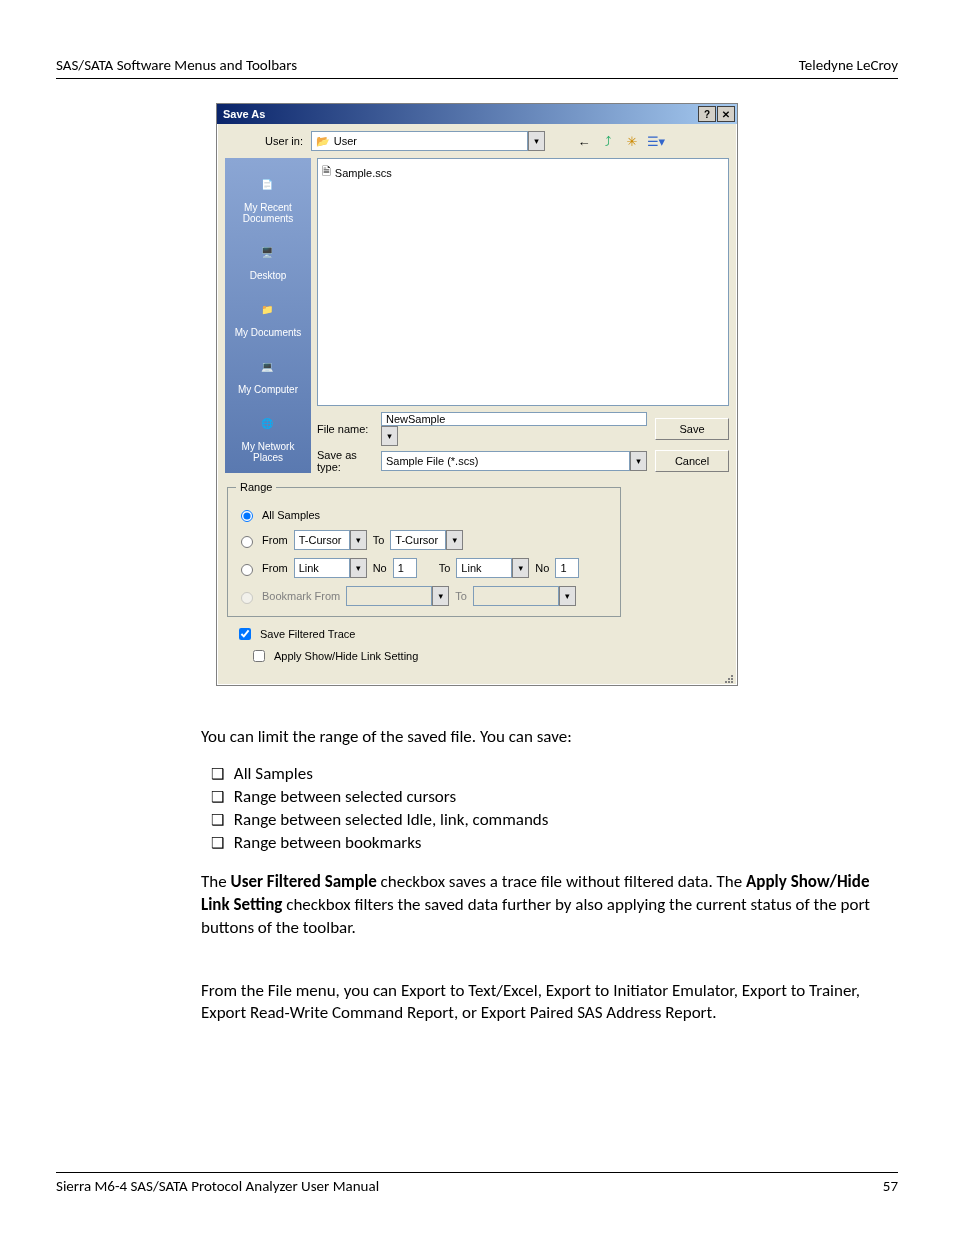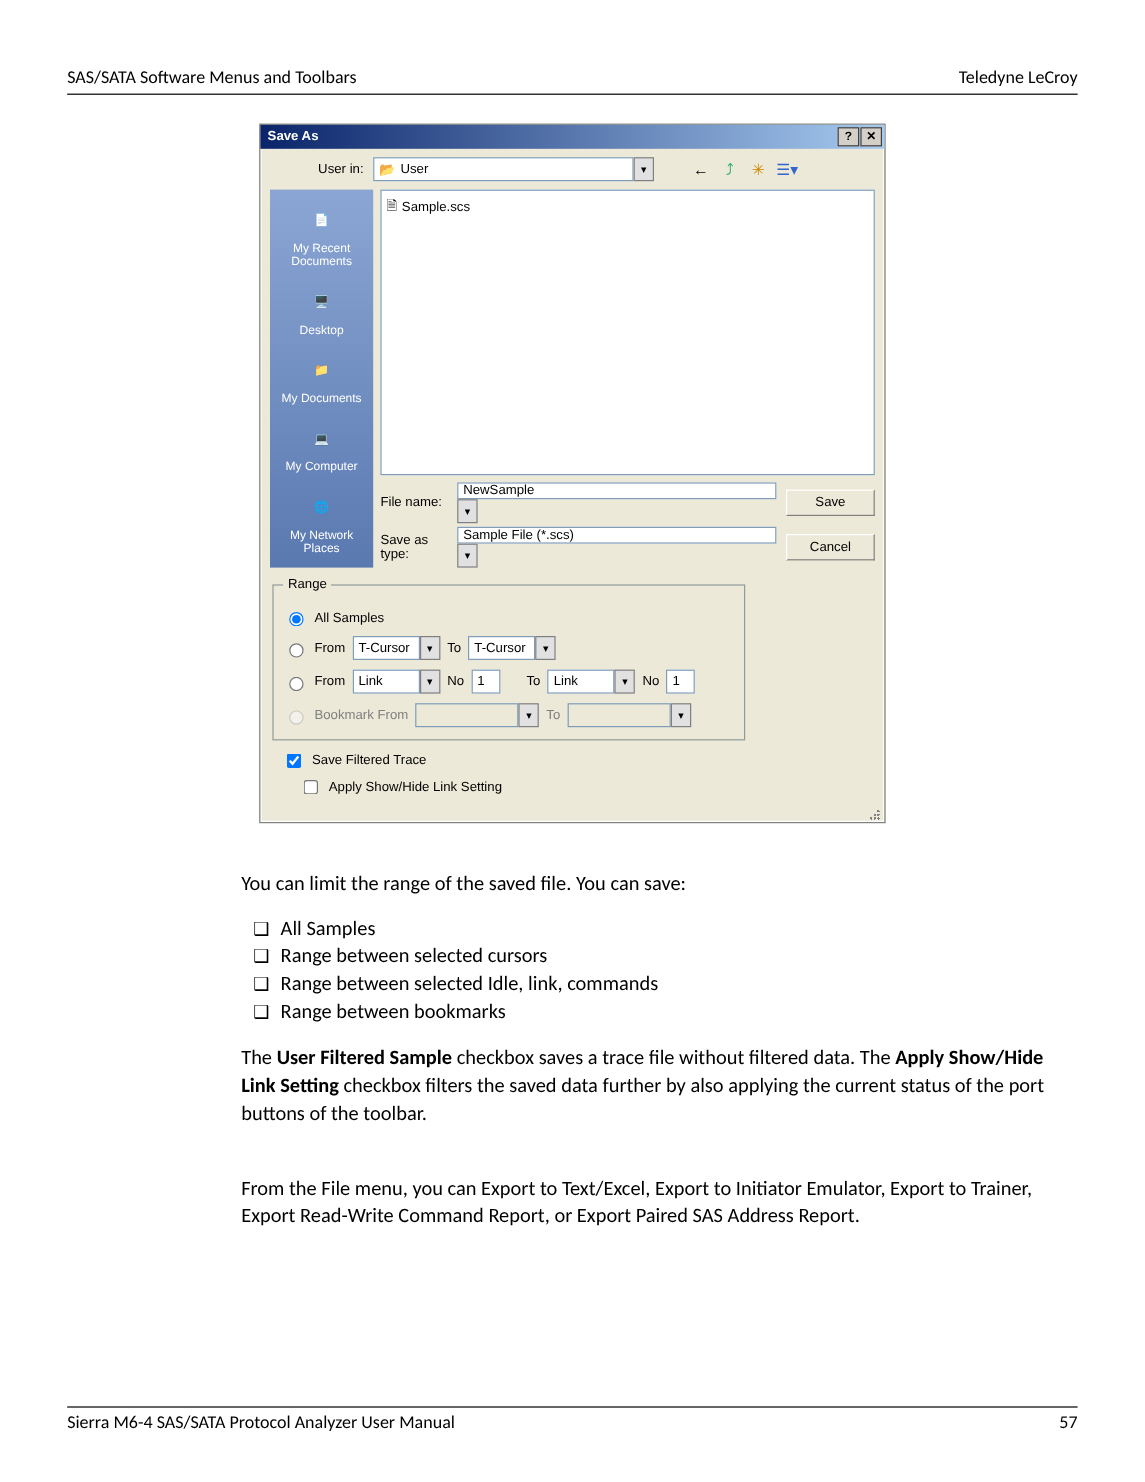--- a/index.html
+++ b/index.html
@@ -286,21 +286,21 @@
             <span class="label">File name:</span>
             <div style="display:flex;flex-direction:column;">
               <div class="sunken" style="flex:1;">
                 <span>NewSample</span>
               </div>
               <div class="dropdown-btn">▾</div>
             </div>
             <div class="win-button">Save</div>
 
             <span class="label">Save as type:</span>
-            <div style="display:flex;flex-direction:column;">
+            <div style="display:flex;">
               <div class="sunken" style="flex:1;">
                 <span>Sample File (*.scs)</span>
               </div>
               <div class="dropdown-btn">▾</div>
             </div>
             <div class="win-button">Cancel</div>
           </div>
         </div>
       </div>
 

